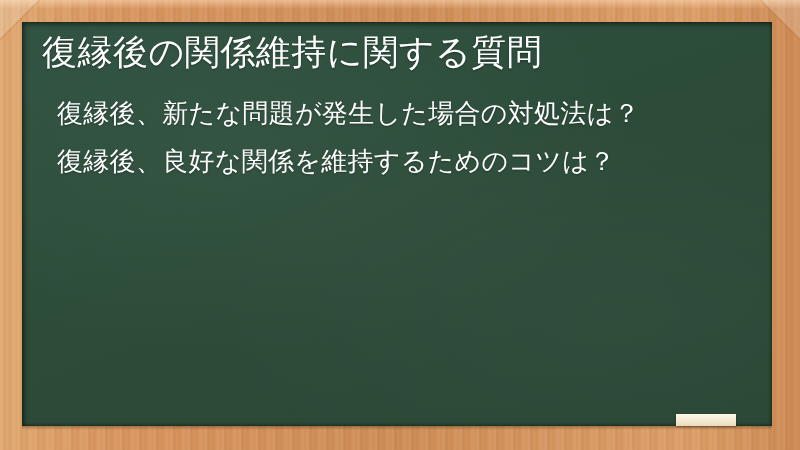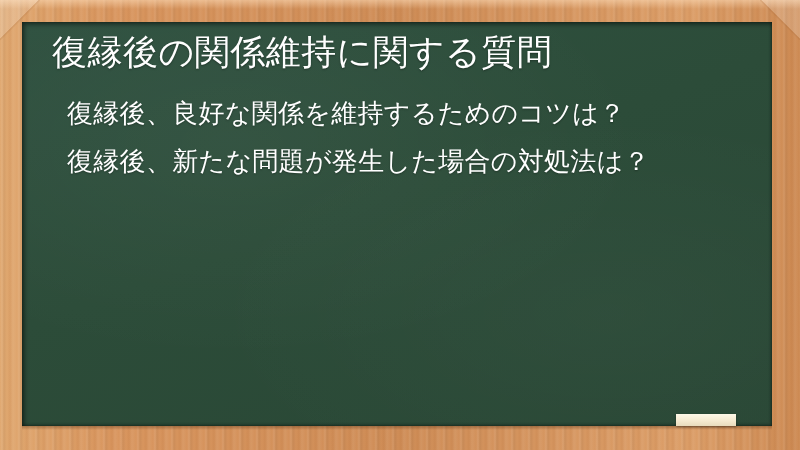--- a/index.html
+++ b/index.html
@@ -72,21 +72,21 @@
       linear-gradient(160deg, #2f5140 0%, #2c4c39 45%, #294735 100%);
     box-shadow:
       inset 2px 2px 5px rgba(0,0,0,0.55),
       inset -1px -1px 3px rgba(0,0,0,0.35);
     overflow: hidden;
   }
 
   .board-content {
     position: absolute;
     inset: 0;
-    padding: 8px 24px 0 20px;
+    padding: 8px 24px 0 10px;
     box-sizing: border-box;
   }
 
   .board-title {
     margin: 0;
     padding: 0 0 0 10px;
     color: #ffffff;
     font-size: 35px;
     font-weight: 400;
     line-height: 1.28;
@@ -141,22 +141,22 @@
   <div class="frame-top-light"></div>
   <div class="mitre tl"></div>
   <div class="mitre tr"></div>
 
   <div class="board">
     <div class="board-content">
 
       <h1 class="board-title">復縁後の関係維持に関する質問</h1>
 
       <ul class="question-list">
+        <li class="question-item">復縁後、新たな問題が発生した場合の対処法は？</li>
         <li class="question-item">復縁後、良好な関係を維持するためのコツは？</li>
-        <li class="question-item">復縁後、新たな問題が発生した場合の対処法は？</li>
       </ul>
 
     </div>
   </div>
 
   <div class="ledge-shadow"></div>
   <div class="chalk"></div>
 
 </div>
 

